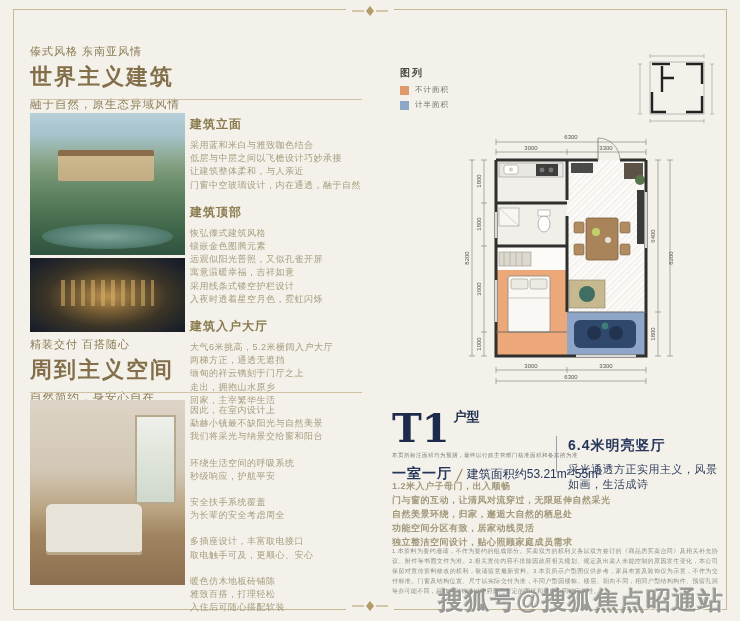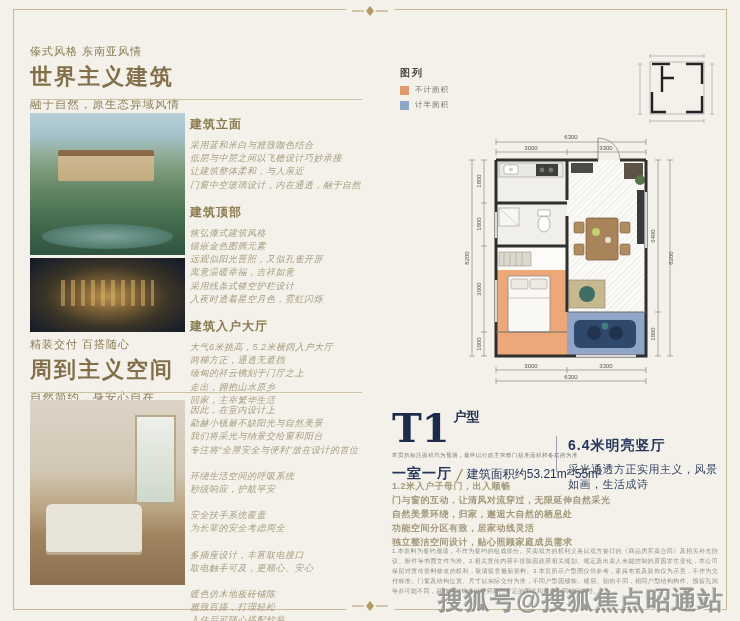--- a/index.html
+++ b/index.html
@@ -34,21 +34,21 @@
   .photo-interior { background:
       linear-gradient(180deg,#ddd4c7 0%,#d2c7b5 38%,#bba684 58%,#a0835f 74%,#8c6f4f 100%); }
   .sofa-shape { position:absolute; left:10%; bottom:18%; width:62%; height:26%;
       background:#e9e4da; border-radius:6px 6px 3px 3px; box-shadow:0 3px 0 #b9a88c; }
   .window-shape { position:absolute; right:6%; top:8%; width:26%; height:48%;
       background:linear-gradient(180deg,#eef0e9,#cfd8cc); border:2px solid #b7a98e; }
 
   
   .mid-col { position:absolute; left:190px; width:178px; }
   .blk-head { font-size:12px; font-weight:bold; color:#8a7a4e; letter-spacing:1px; margin-bottom:6px; }
-  .blk-line { font-size:9px; color:#a79d7f; line-height:13.2px; letter-spacing:.5px;font-style:italic; }
+  .blk-line { font-size:9px; color:#a79d7f; line-height:13.2px; letter-spacing:.5px; }
   .blk { margin-bottom:12px; }
   .para { margin-bottom:13px; }
 
   
   .legend-title { font-size:10px; font-weight:bold; color:#4a4a46; letter-spacing:2px; }
   .legend-row { display:flex; align-items:center; margin-top:5px; }
   .legend-sw { width:9px; height:9px; margin-right:6px; display:inline-block; }
   .sw-orange { background:#e0996a; }
   .sw-blue { background:#8fa7c7; }
   .legend-label { font-size:7.5px; color:#6f6f6a; letter-spacing:1px; }
@@ -147,21 +147,20 @@
     <div class="blk-line">走出，拥抱山水原乡</div>
     <div class="blk-line">回家，主宰繁华生活</div>
   </div>
 </div>
 
 <div class="mid-col" style="top:404px;">
   <div class="para">
     <div class="blk-line">因此，在室内设计上</div>
     <div class="blk-line">勐赫小镇最不缺阳光与自然美景</div>
     <div class="blk-line">我们将采光与纳景交给窗和阳台</div>
-    <div class="blk-line">专注将“全屋安全与便利”放在设计的首位</div>
   </div>
   <div class="para">
     <div class="blk-line">环绕生活空间的呼吸系统</div>
     <div class="blk-line">秒级响应，护航平安</div>
   </div>
   <div class="para">
     <div class="blk-line">安全扶手系统覆盖</div>
     <div class="blk-line">为长辈的安全考虑周全</div>
   </div>
   <div class="para">

